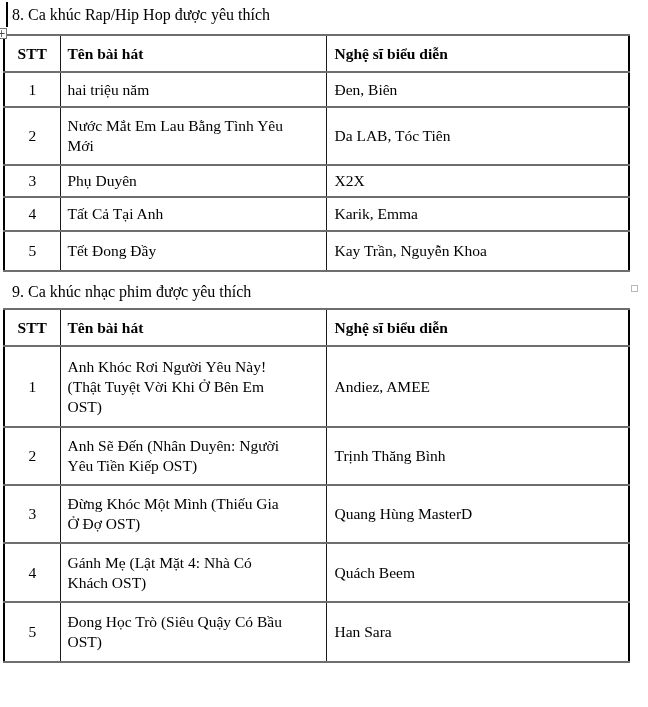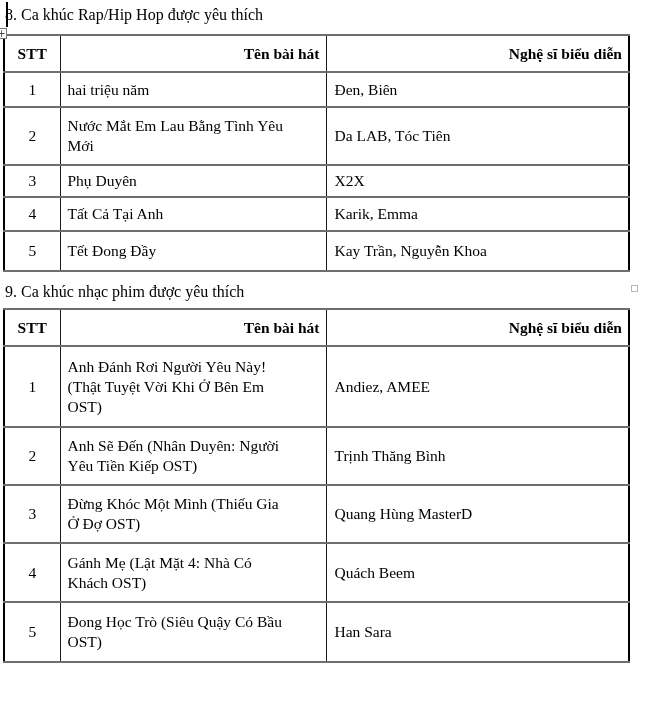--- a/index.html
+++ b/index.html
@@ -2,21 +2,21 @@
 <html><head>
 <meta charset="utf-8">
 <style>
   html, body { margin:0; padding:0; }
   body {
     width:648px; height:707px; background:#ffffff; overflow:hidden;
     position:relative; color:#000;
     font-family:"Liberation Serif", serif;
   }
   .heading {
-    font-size:16px; line-height:20px; padding-left:5px; font-weight:normal;
+    font-size:16px; line-height:20px; padding-left:12px; font-weight:normal;
   }
   .heading.first { padding-top:5px; }
   .heading.second { margin-top:10px; }
 
   table {
     border-collapse:collapse; table-layout:fixed;
     margin-left:3px; width:625px;
     border:2.5px solid #000;
     font-size:15.5px; line-height:20px;
   }
@@ -24,21 +24,21 @@
   #table-2 { margin-top:6px; }
   col.c-stt    { width:56px;  }
   col.c-song   { width:266px; }
   col.c-artist { width:303px; }
 
   th, td {
     border-left:1.5px solid #1a1a1a; border-right:1.5px solid #1a1a1a;
     border-top:2px solid #6e6e6e; border-bottom:2px solid #6e6e6e;
     vertical-align:middle; padding:2px 6px;
   }
-  th { font-weight:bold; text-align:right; }
+  th { font-weight:bold; text-align:left; }
   th.song, td.song { padding-left:7px; }
   th.artist, td.artist { padding-left:8px; }
   th.stt, td.stt { text-align:center; padding-left:2px; padding-right:2px; }
   td.song { white-space:pre-line; }
 
   
   #table-1 thead tr { height:37px; }
   #table-1 tbody tr:nth-child(1) { height:35px; }
   #table-1 tbody tr:nth-child(2) { height:58px; }
   #table-1 tbody tr:nth-child(3) { height:32px; }
@@ -131,21 +131,21 @@
   <thead>
     <tr>
       <th class="stt">STT</th>
       <th class="song">Tên bài hát</th>
       <th class="artist">Nghệ sĩ biểu diễn</th>
     </tr>
   </thead>
   <tbody>
     <tr>
       <td class="stt">1</td>
-      <td class="song">Anh Đánh Rơi Người Yêu Này!
+      <td class="song">Anh Khóc Rơi Người Yêu Này!
 (Thật Tuyệt Vời Khi Ở Bên Em
 OST)</td>
       <td class="artist">Andiez, AMEE</td>
     </tr>
     <tr>
       <td class="stt">2</td>
       <td class="song">Anh Sẽ Đến (Nhân Duyên: Người
 Yêu Tiền Kiếp OST)</td>
       <td class="artist">Trịnh Thăng Bình</td>
     </tr>

